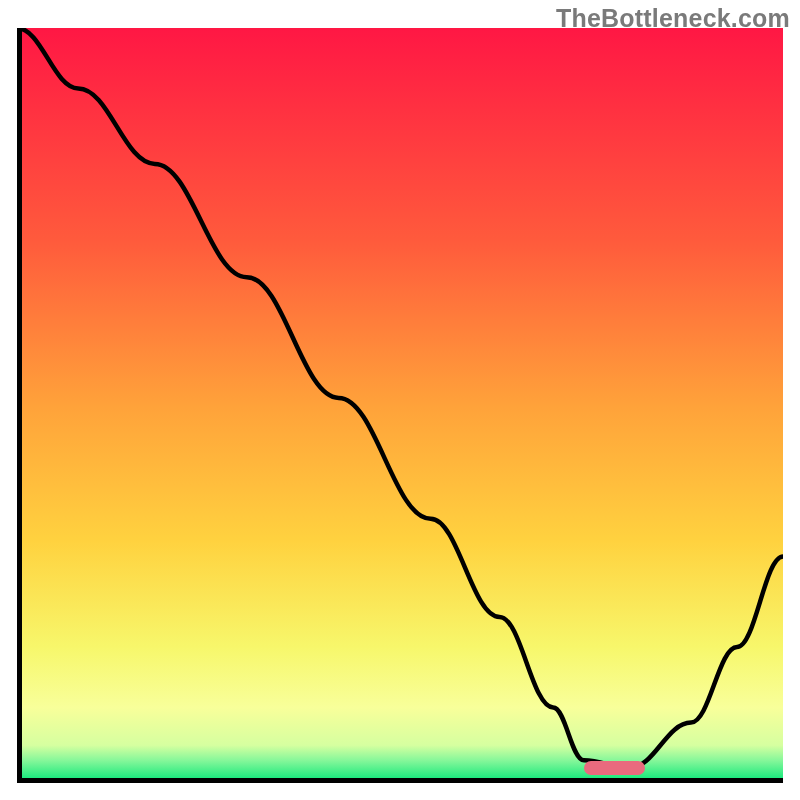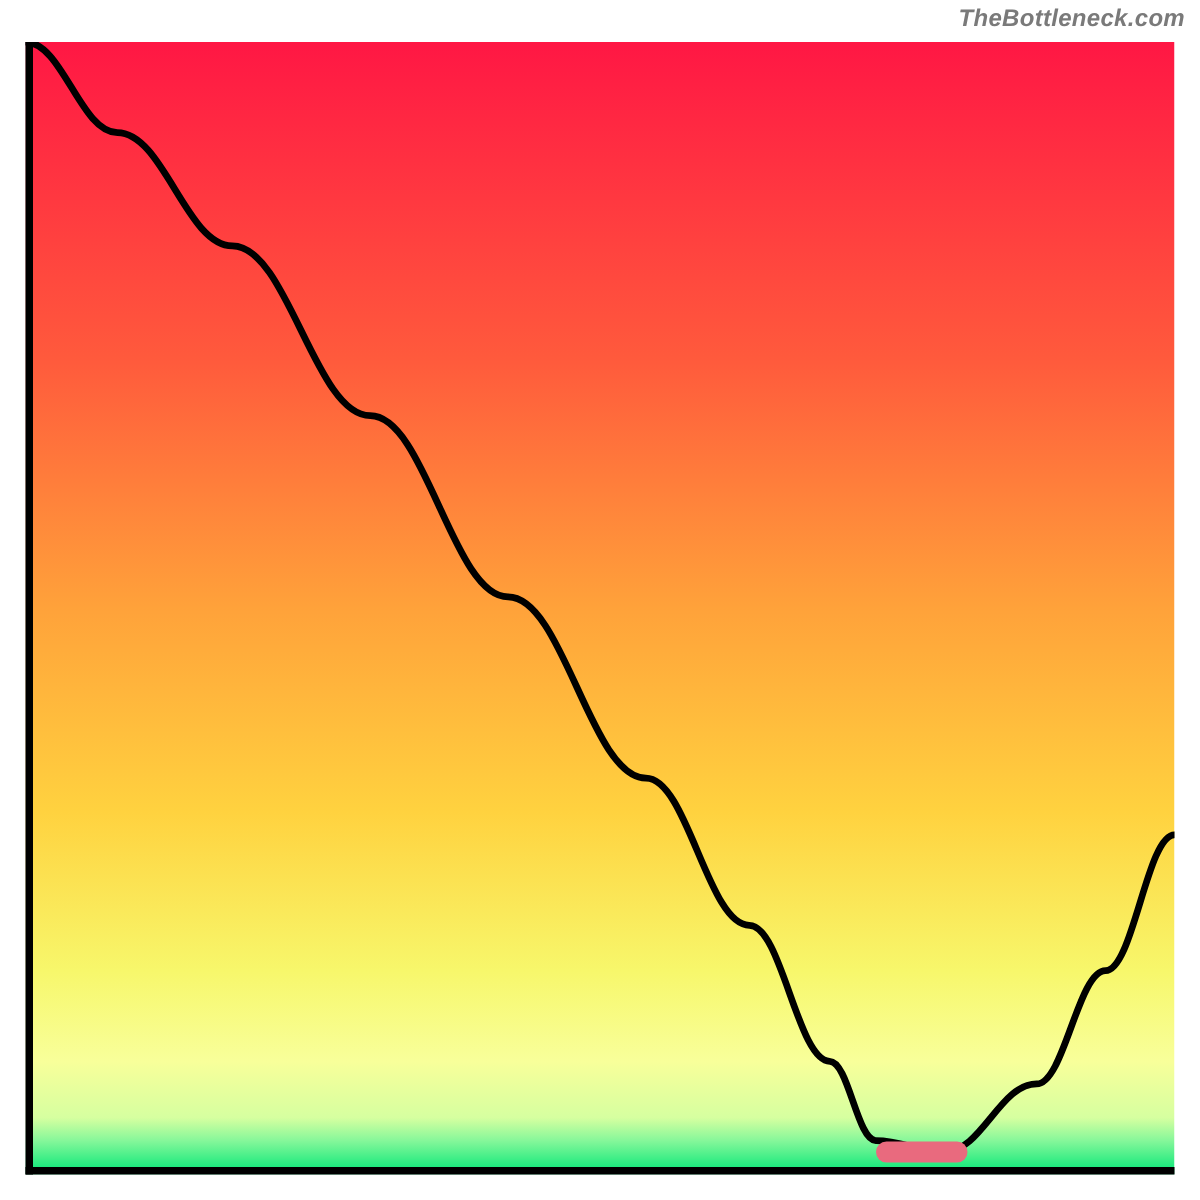--- a/index.html
+++ b/index.html
@@ -13,25 +13,24 @@
   }
   .stage {
     position: relative;
     width: 800px;
     height: 800px;
   }
   .watermark {
     position: absolute;
     top: 4px;
     right: 10px;
-    font-size: 16px;
+    font-size: 25px;
     font-weight: 600;
     color: #7a7a7a;
     letter-spacing: 0.2px;
-    font-style: italic;
   }
   .plot-frame {
     position: absolute;
     left: 17px;
     top: 28px;
     width: 766px;
     height: 755px;
     box-sizing: border-box;
     border-left: 5px solid #000;
     border-bottom: 5px solid #000;

